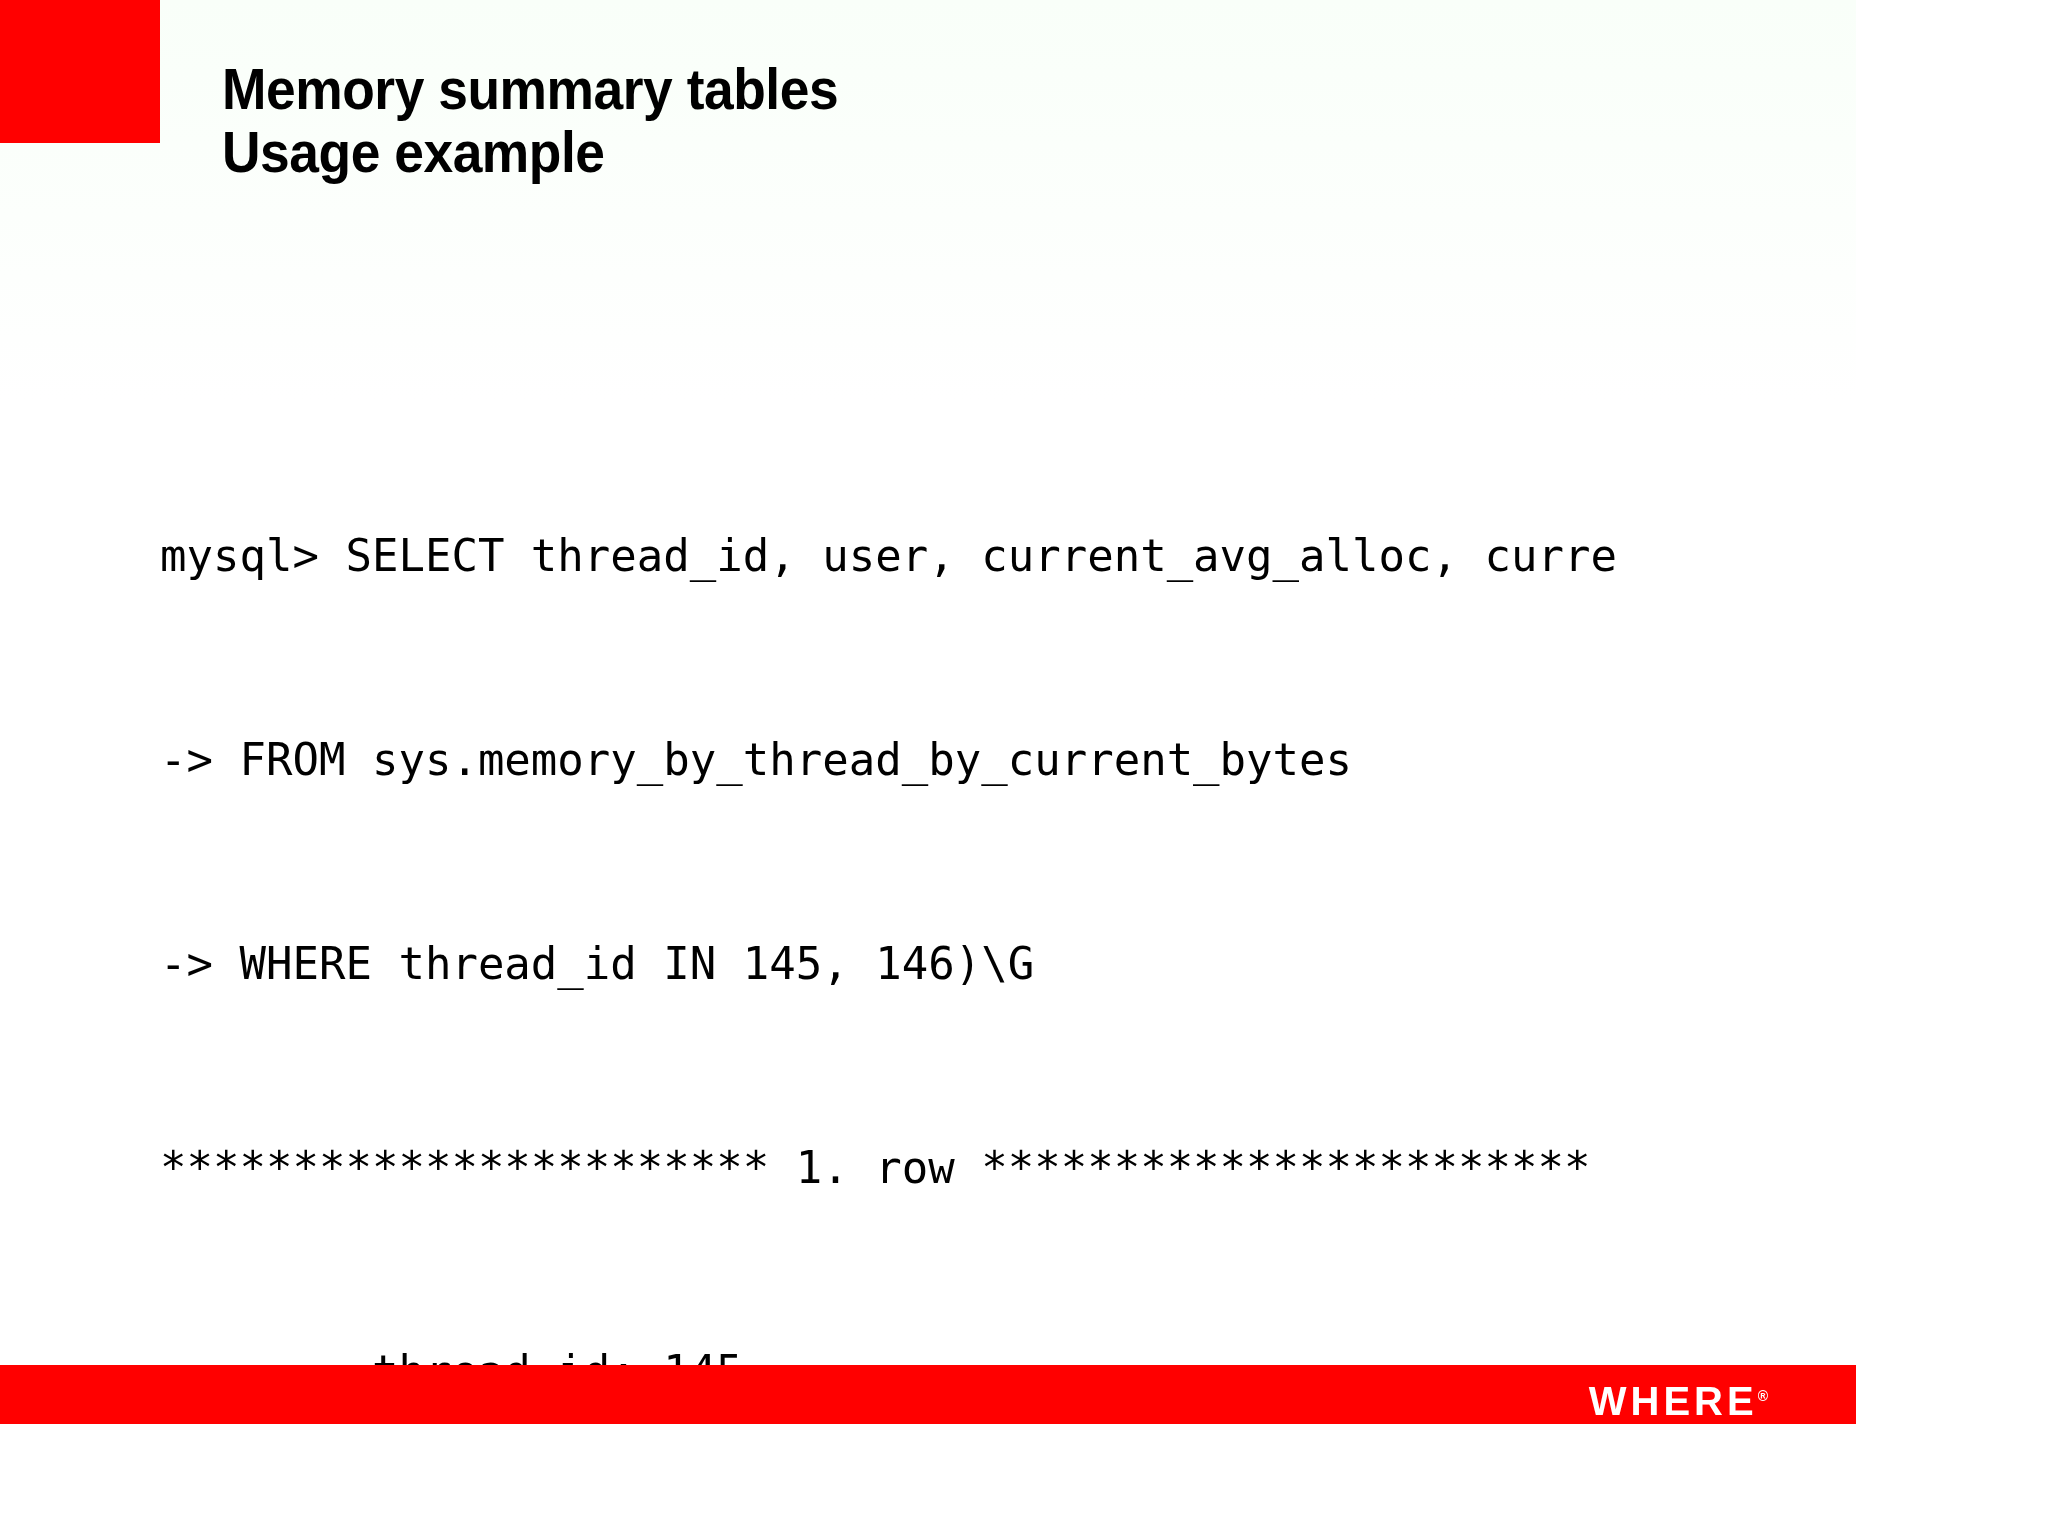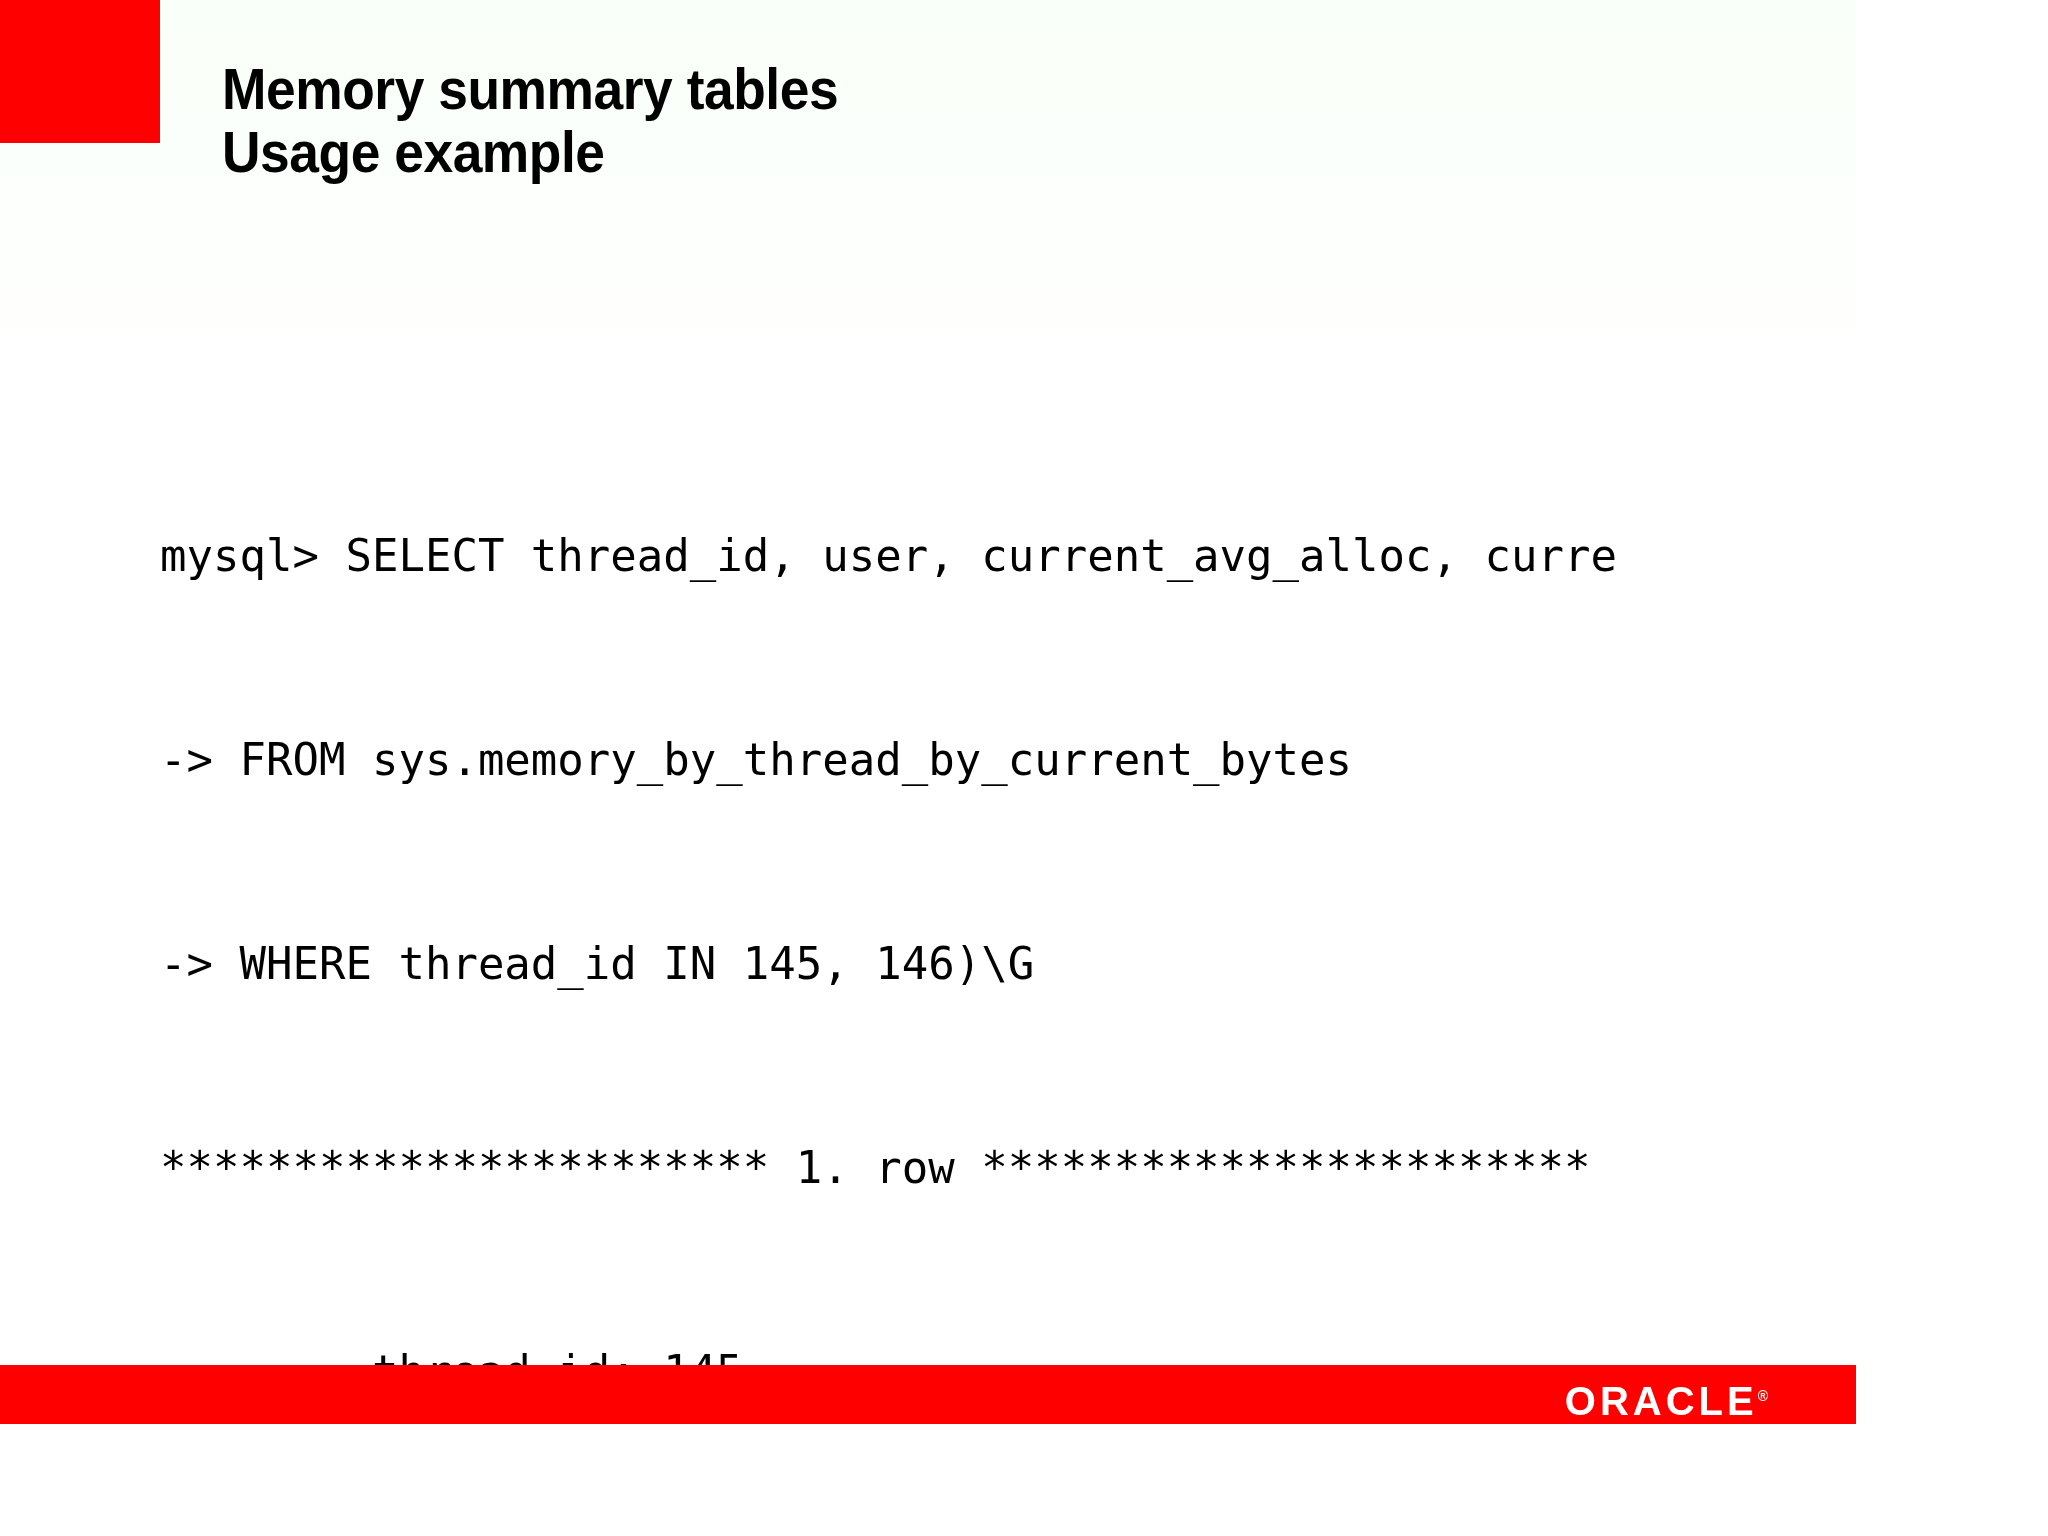--- a/index.html
+++ b/index.html
@@ -117,15 +117,15 @@
     
     
     
     
     
     
     
   </div>
 
   <div class="footer-bar"></div>
-  <div class="oracle-logo"><span>ORACLE</span><span class="reg">®</span></div>
+  <div class="oracle-logo"><span>WHERE</span><span class="reg">®</span></div>
 
 </div>
 
 </body></html>

